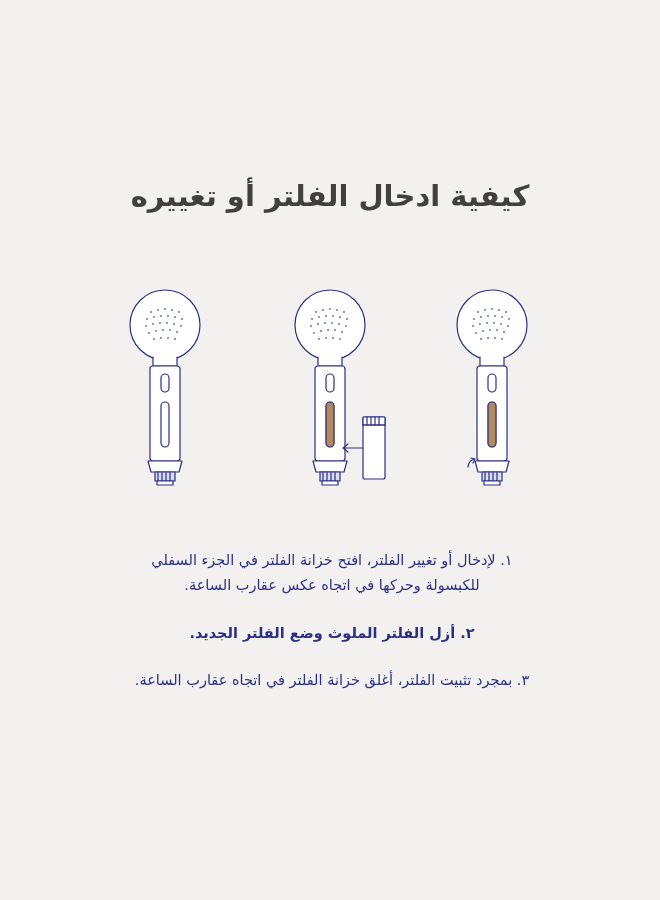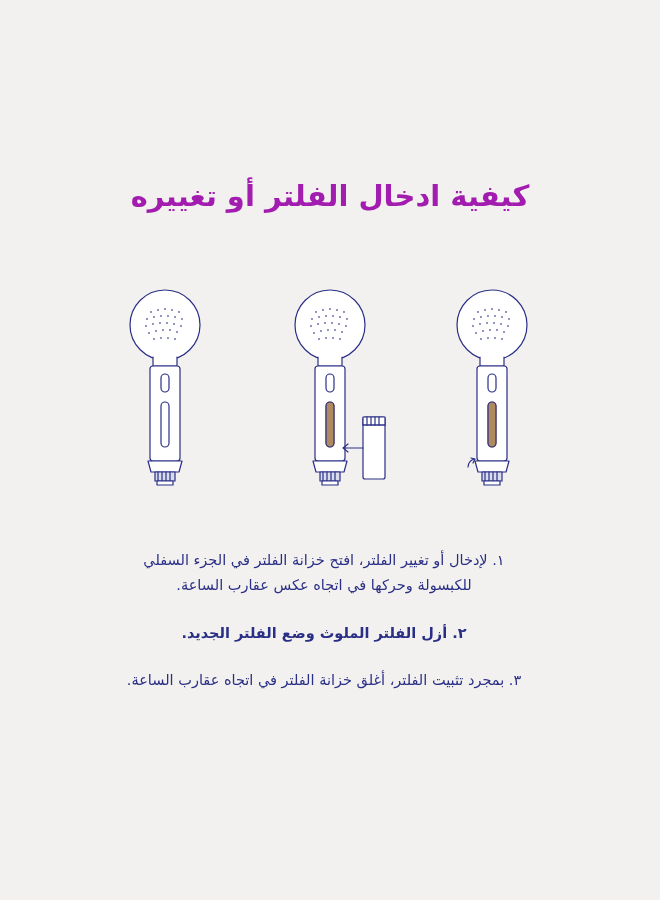--- a/index.html
+++ b/index.html
@@ -21,35 +21,35 @@
     box-sizing: border-box;
   }
   .title {
     position: absolute;
     top: 160px;
     left: 0;
     width: 660px;
     text-align: center;
     font-size: 29px;
     font-weight: bold;
-    color: #a21caf;
+    color: #404040;
     letter-spacing: 0px;
     direction: rtl;
   }
   .diagram-area {
     position: absolute;
     top: 262px;
     left: 0;
     width: 660px;
     height: 250px;
   }
   .instructions {
     position: absolute;
     top: 548px;
-    left: 0;
+    left: 8px;
     width: 648px;
     direction: rtl;
     text-align: center;
     color: #2a2f86;
   }
   .step {
     font-size: 14.5px;
     line-height: 1.75;
     margin: 0 auto 22px auto;
     width: 420px;

